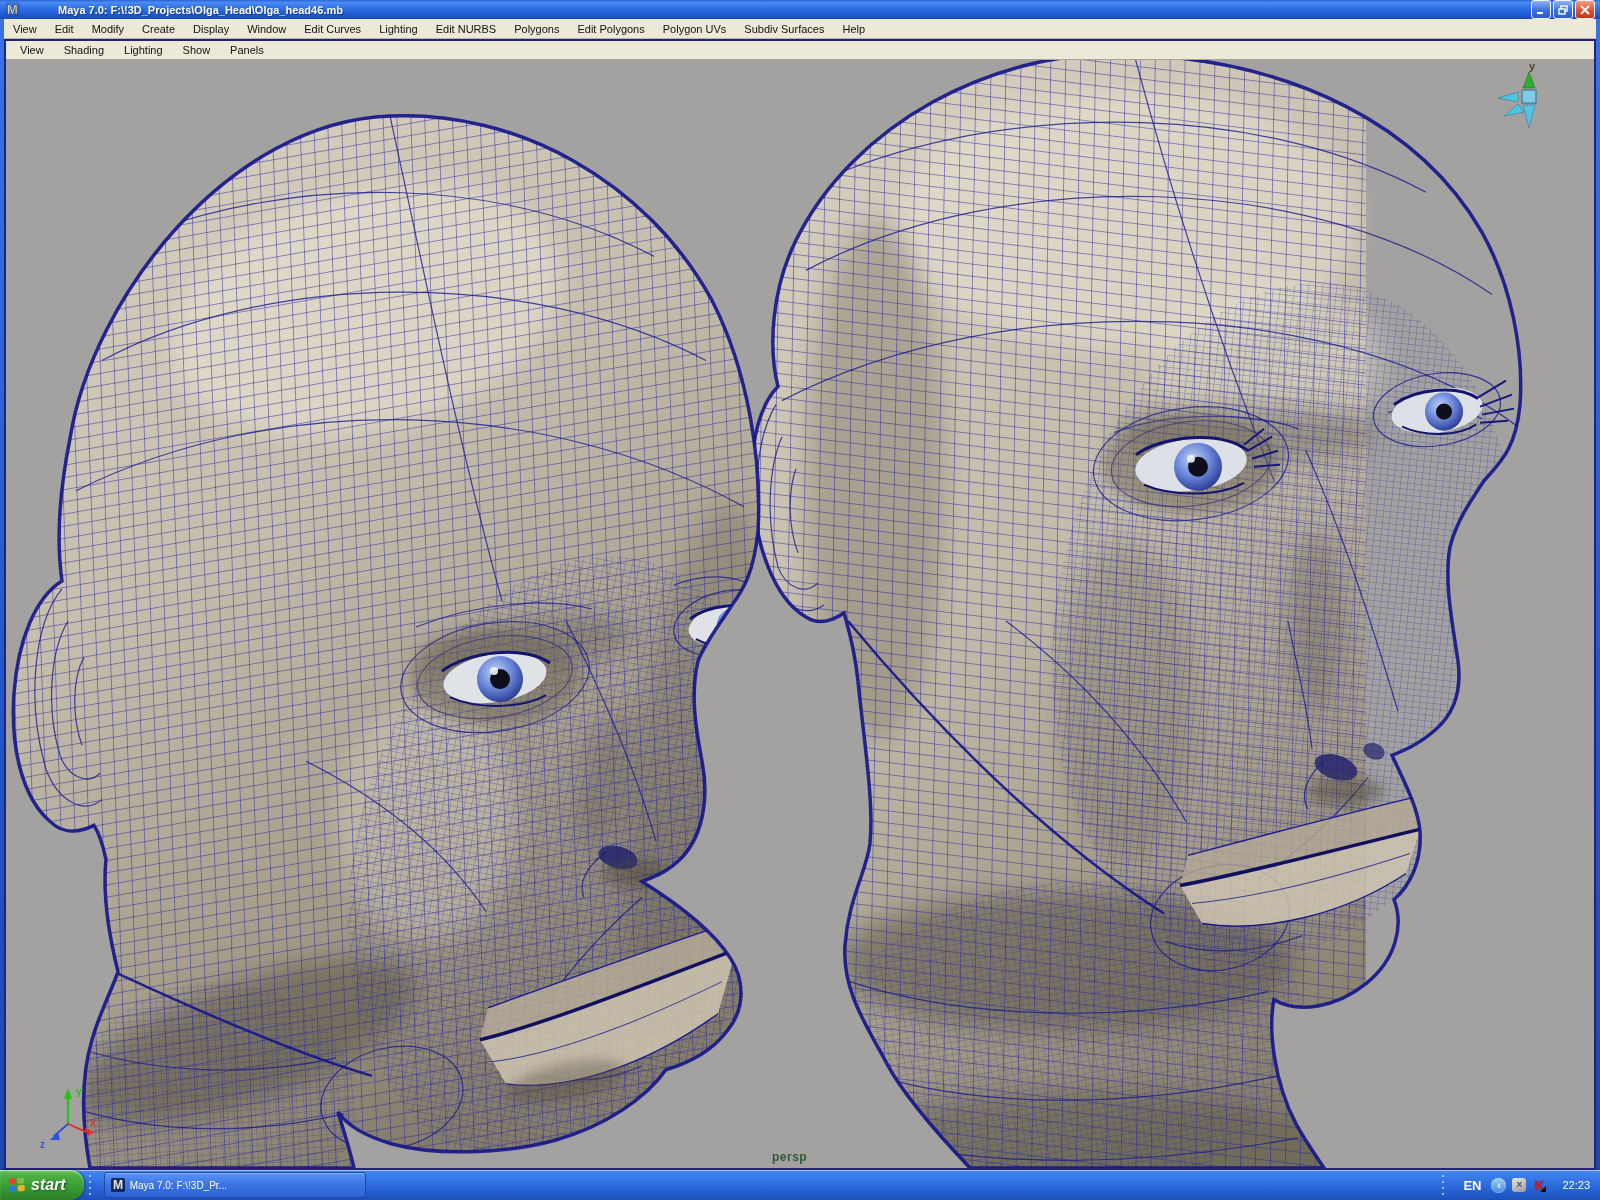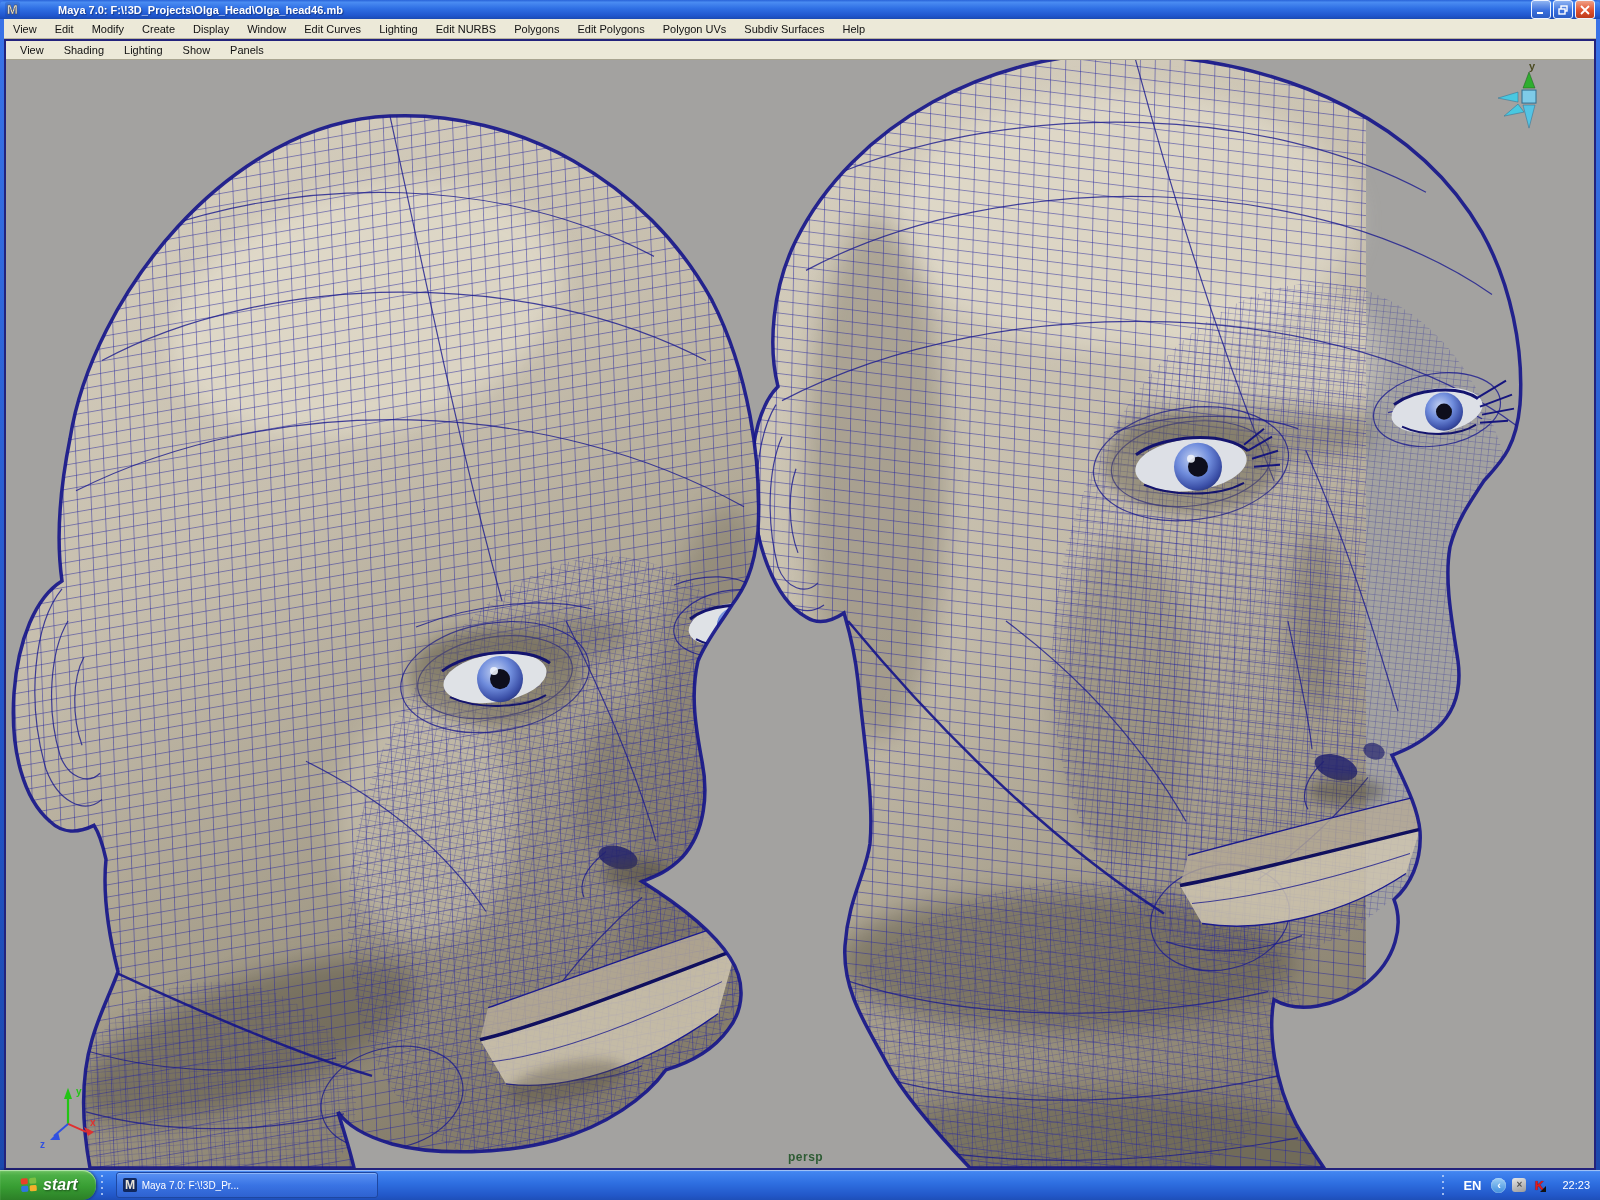--- a/index.html
+++ b/index.html
@@ -21,27 +21,27 @@
   .menubar{height:19px;margin:0 4px;background:#ece9d8;border-bottom:1px solid #b9b5a0;
            display:flex;align-items:center;font-size:11px;color:#111;}
   .menu-item{padding:2px 9px;white-space:nowrap;cursor:default;}
 
   .panel{flex:1;margin:0 4px 0 4px;border:2px solid #23237c;display:flex;flex-direction:column;min-height:0;}
   .panel-menubar{height:18px;background:#ece9d8;border-bottom:1px solid #a8a490;
                  display:flex;align-items:center;font-size:11px;color:#111;padding-left:4px;}
   .pmenu-item{padding:1px 10px;white-space:nowrap;cursor:default;}
   .viewport{flex:1;position:relative;background:#a3a2a0;overflow:hidden;}
   .scene{position:absolute;inset:0;width:100%;height:100%;display:block;}
-  .persp-label{position:absolute;left:782px;bottom:4px;color:#2e5c34;font-size:12px;font-weight:bold;letter-spacing:.5px;}
+  .persp-label{position:absolute;left:766px;bottom:4px;color:#2e5c34;font-size:12px;font-weight:bold;letter-spacing:.5px;}
 
   
   .taskbar{position:absolute;left:0;bottom:0;width:1600px;height:30px;display:flex;align-items:center;
            background:linear-gradient(180deg,#5793f5 0%,#4184f0 8%,#2e6ee0 45%,#2257c8 85%,#1e4fb8 100%);
            box-shadow:inset 0 1px 0 #9ec1f7;}
-  .start-btn{height:30px;padding:0 18px 0 20px;display:flex;align-items:center;gap:5px;
+  .start-btn{height:30px;padding:0 18px 0 8px;display:flex;align-items:center;gap:5px;
              border-radius:0 14px 14px 0;
              background:linear-gradient(180deg,#6fc263 0%,#4caf46 18%,#389e33 55%,#2c7f27 100%);
              box-shadow:inset 0 1px 1px #b9e8ae,1px 0 3px rgba(0,0,0,.45);cursor:pointer;}
   .start-label{color:#fff;font-size:16px;font-weight:bold;font-style:italic;text-shadow:1px 1px 2px #1e4f1c;}
   .grip{width:8px;height:22px;margin:0 4px;background:radial-gradient(circle at 2px 2px,#bcd2f8 1px,transparent 1.3px);
         background-size:8px 6px;opacity:.8;}
   .task-btn{height:24px;width:248px;margin-left:4px;display:flex;align-items:center;gap:5px;padding:0 6px;
             border:1px solid #1e47a0;border-radius:3px;
             background:linear-gradient(180deg,#5a92f4,#3a74e4 50%,#2e62d0);
             box-shadow:inset 0 1px 0 #8ab4f8;cursor:pointer;overflow:hidden;}

